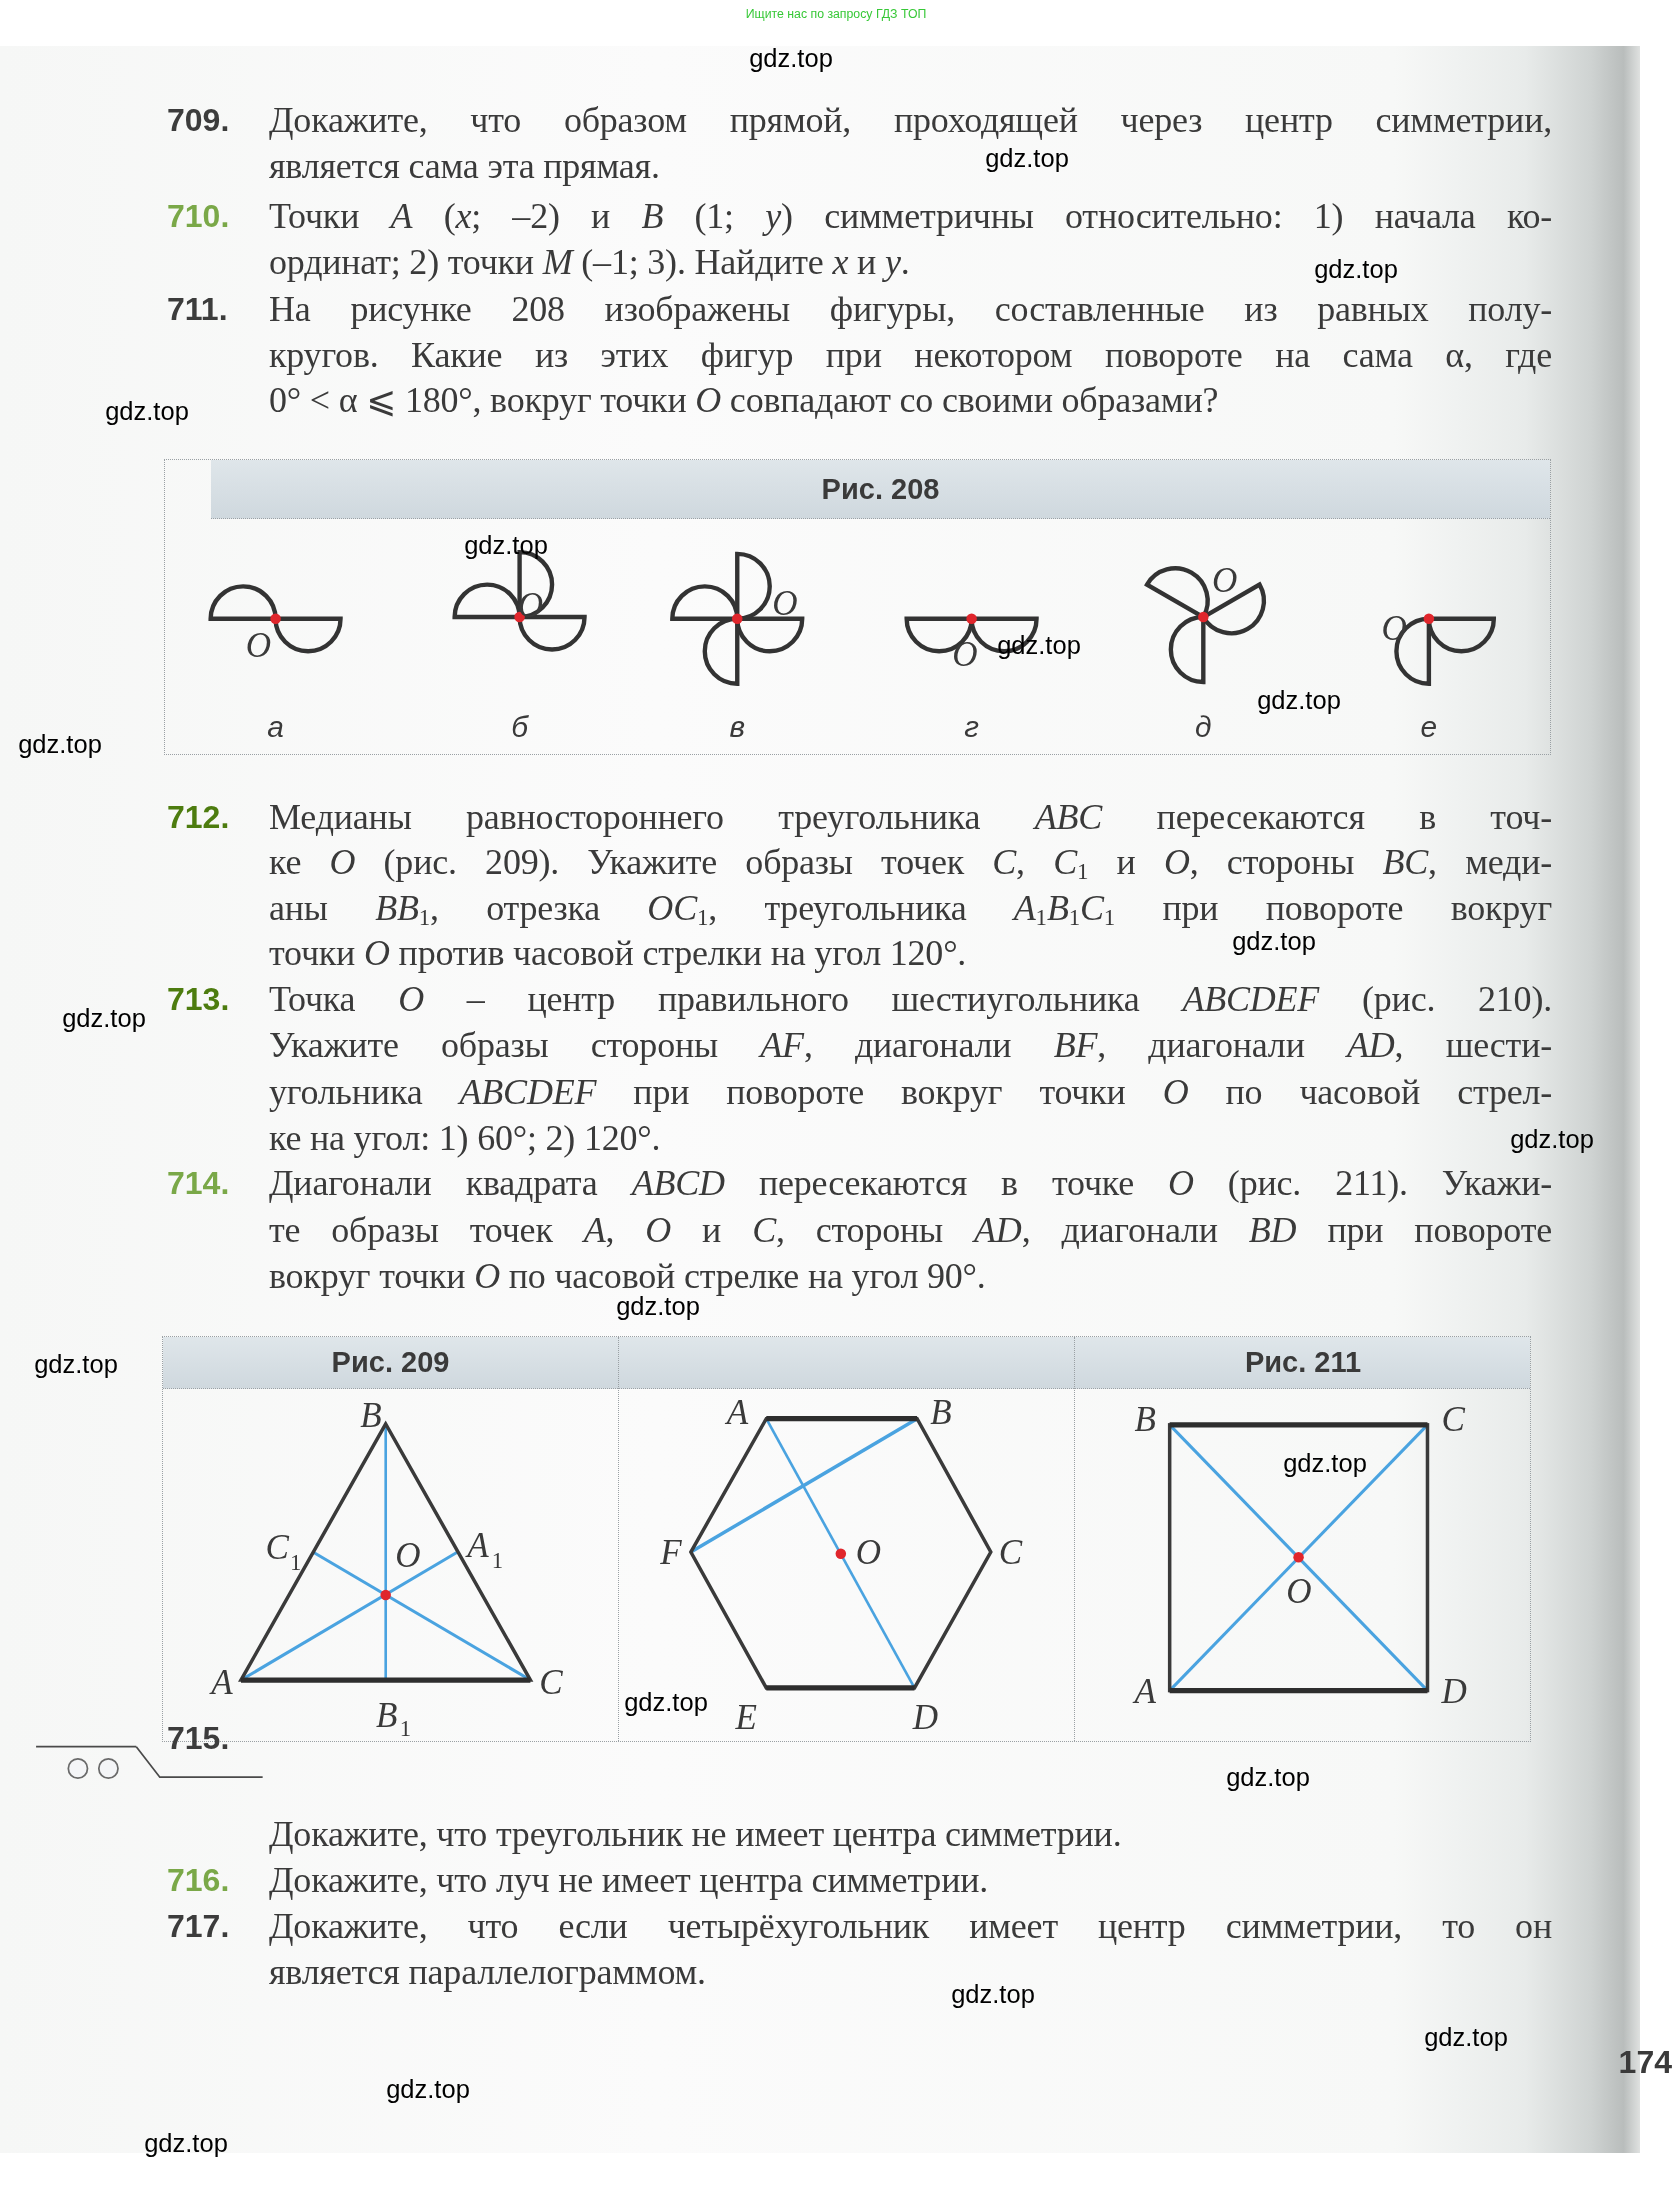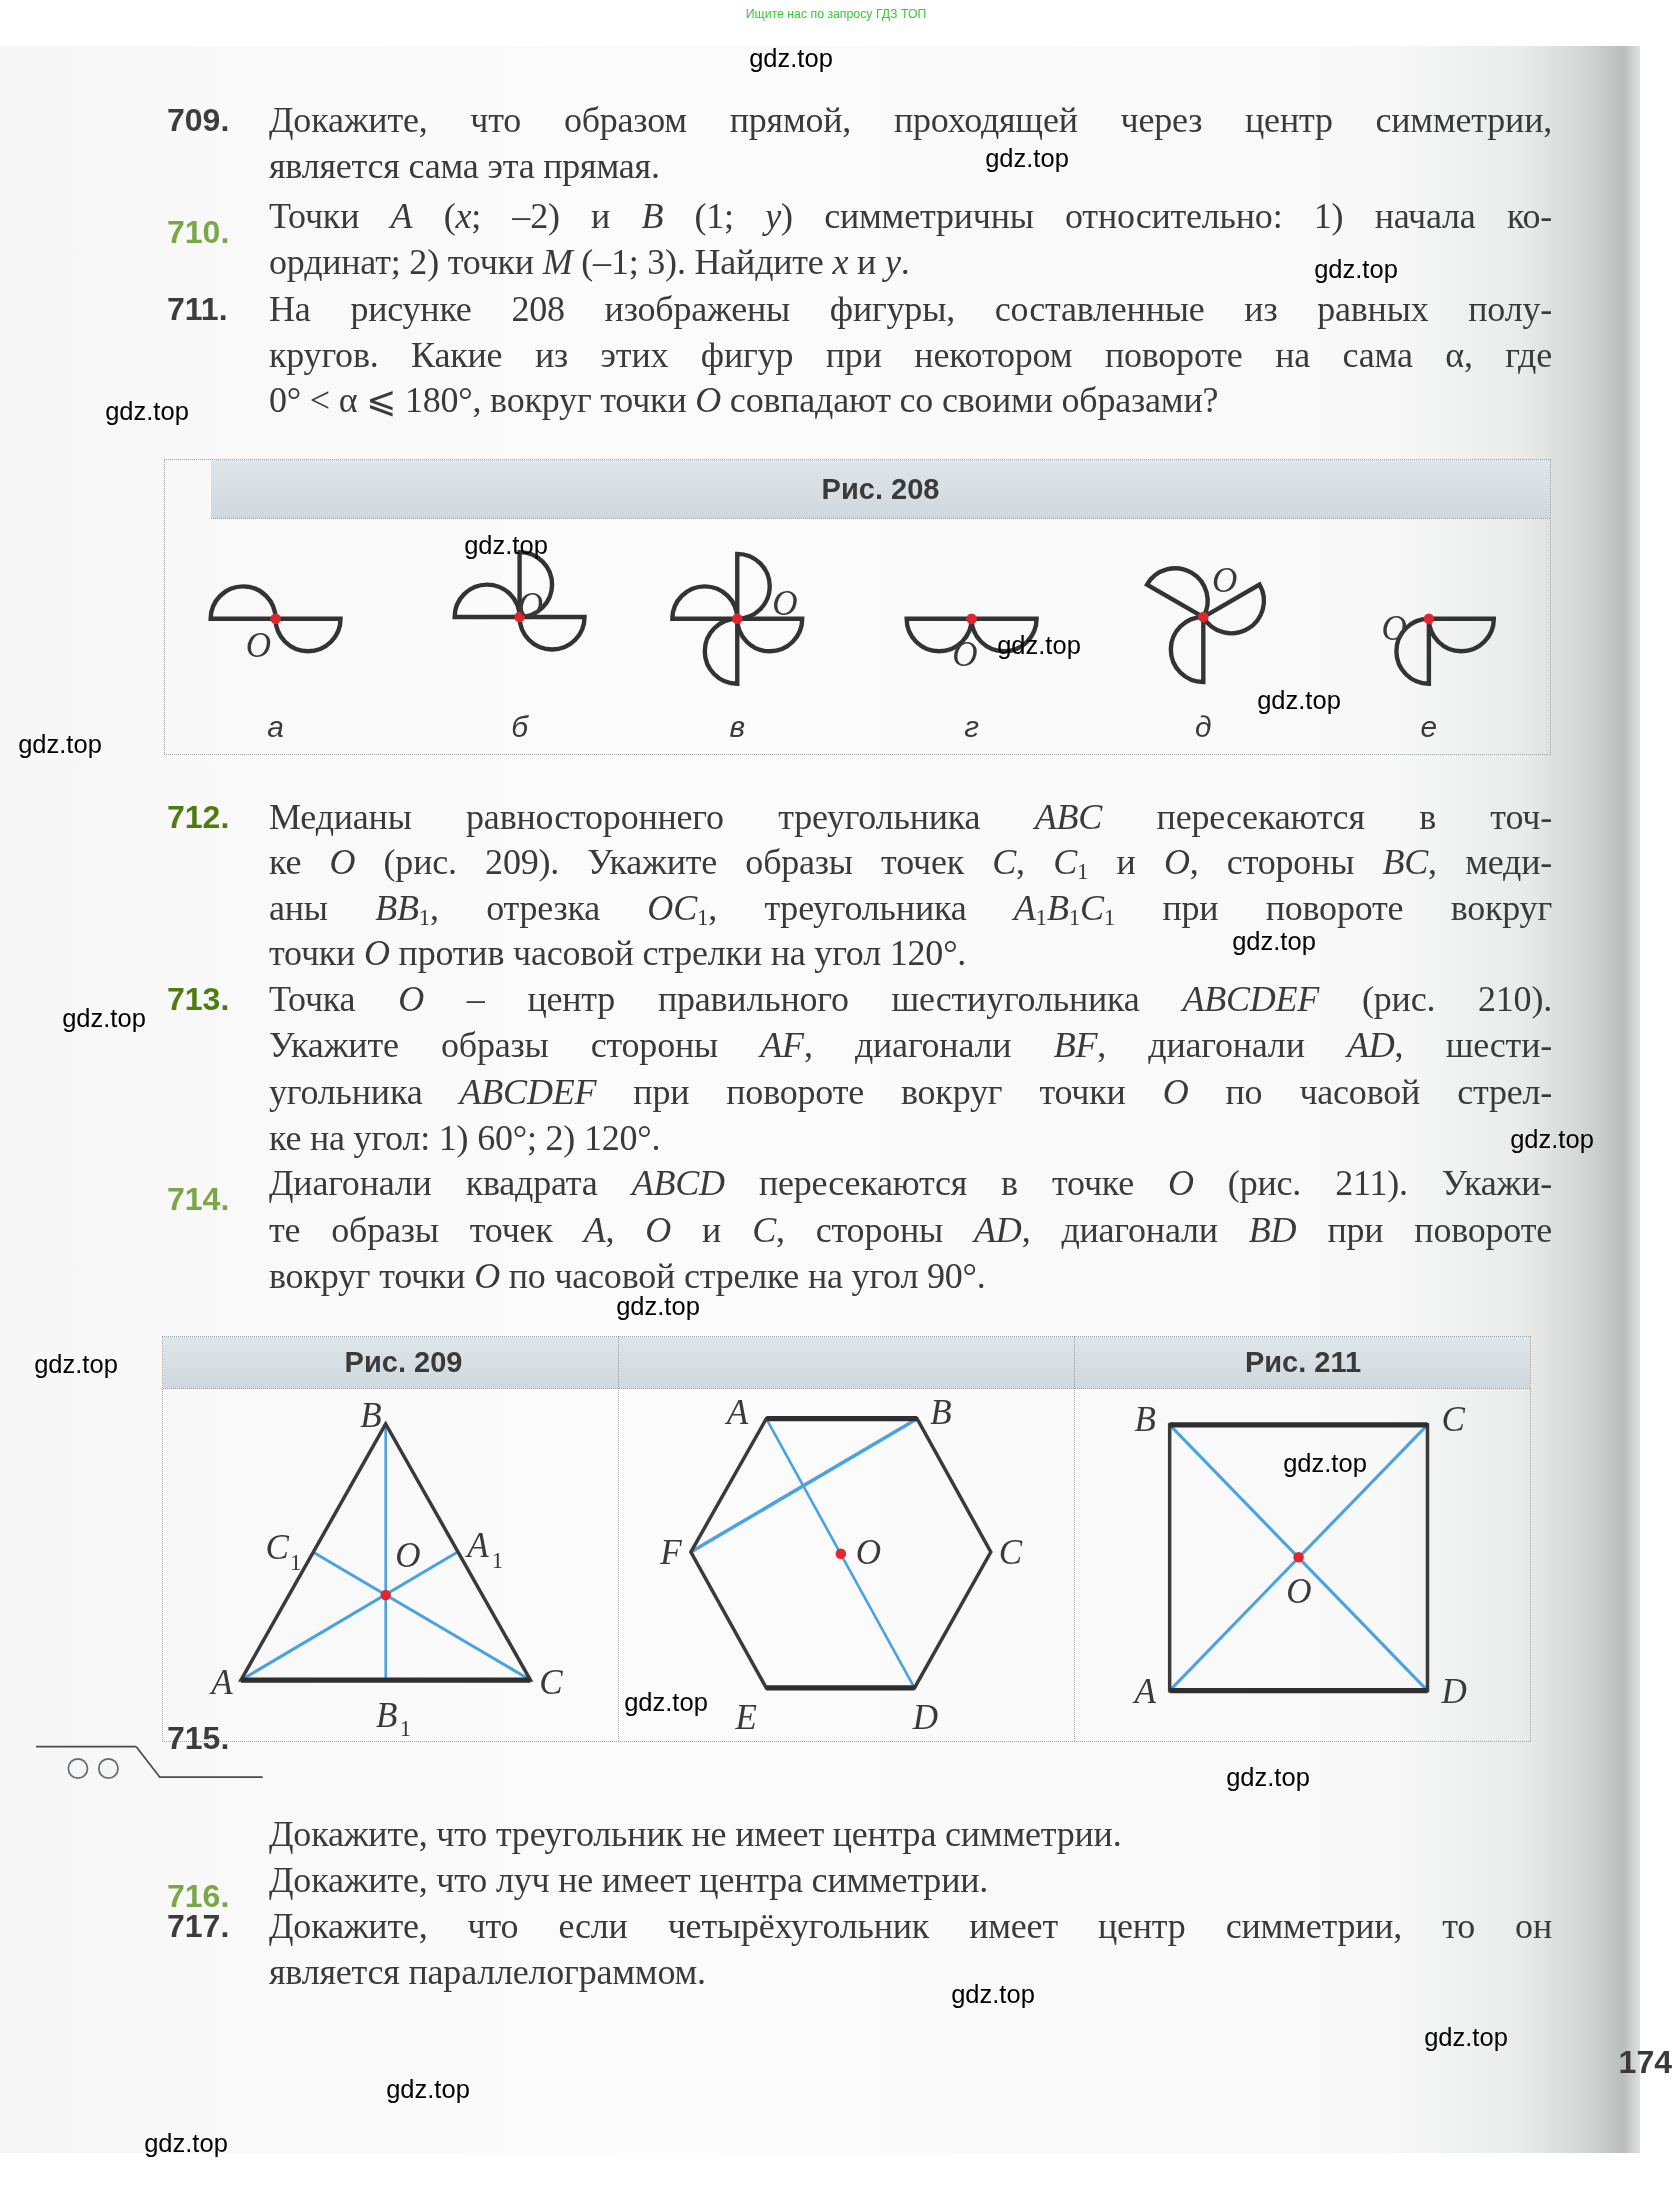--- a/index.html
+++ b/index.html
@@ -3,21 +3,21 @@
 <meta charset="utf-8">
 <style>
   html,body{margin:0;padding:0;}
   body{width:1672px;height:2187px;position:relative;background:#ffffff;overflow:hidden;font-family:"Liberation Serif","DejaVu Serif",serif;color:#3a3a3a;}
   .page{position:absolute;left:0;top:46px;width:1640px;height:2107px;background:linear-gradient(to right,#f6f7f6 0%,#fbfbfb 40%,#f7f8f7 85%,#e8ebea 93%,#cfd3d2 97%,#b9bdbc 99%,#dfe1e0 100%);}
   .top-banner{position:absolute;left:0;width:1672px;top:7px;text-align:center;font-family:"Liberation Sans","DejaVu Sans",sans-serif;font-size:12.3px;color:#37c837;}
   .line{position:absolute;left:269px;width:1283px;font-size:36px;line-height:46px;height:46px;white-space:nowrap;letter-spacing:-0.2px;}
   .line.j{text-align:justify;text-align-last:justify;}
   .num{position:absolute;left:167px;font-family:"Liberation Sans","DejaVu Sans",sans-serif;font-weight:bold;font-size:32px;line-height:46px;height:46px;}
   .num.dark{color:#3c3c3c;}
-  .num.green{color:#7aa848;margin-top:16px;}
+  .num.green{color:#7aa848;}
   .num.blue{color:#4d7c0f;}
   i{font-style:italic;}
   sub{font-size:23px;vertical-align:-5.3px;line-height:0;}
   .wm{position:absolute;font-family:"Liberation Sans","DejaVu Sans",sans-serif;font-size:25.5px;color:#000;line-height:28px;transform:translate(-50%,-50%);white-space:nowrap;}
   .figbox{position:absolute;border:1.8px dotted #9aa0a4;background:transparent;}
   .fighead{position:absolute;left:0;top:0;right:0;background:linear-gradient(#dfe6ea,#cfd8de);border-bottom:1.8px dotted #9aa0a4;text-align:center;font-family:"Liberation Sans","DejaVu Sans",sans-serif;font-weight:bold;font-size:29px;color:#3a3a3a;}
   .coldiv{position:absolute;top:0;bottom:0;width:0;border-left:1.8px dotted #9aa0a4;}
   svg text{font-family:"Liberation Serif","DejaVu Serif",serif;}
   .pagenum{position:absolute;left:0;width:1672px;text-align:right;top:2044px;font-family:"Liberation Sans","DejaVu Sans",sans-serif;font-weight:bold;font-size:32px;color:#3a3a3a;}
 </style>
@@ -107,21 +107,21 @@
 
 <div class="num green" style="top:1160px">714.</div>
 <div class="line j" style="top:1160px">Диагонали квадрата <i>ABCD</i> пересекаются в точке <i>O</i> (рис. 211). Укажи-</div>
 <div class="line j" style="top:1207px">те образы точек <i>A</i>, <i>O</i> и <i>C</i>, стороны <i>AD</i>, диагонали <i>BD</i> при повороте</div>
 <div class="line" style="top:1253px">вокруг точки <i>O</i> по часовой стрелке на угол 90°.</div>
 
 <div class="figbox" style="left:162px;top:1336px;width:1367px;height:404px;">
   <div class="fighead" style="height:51px;"></div>
   <div class="coldiv" style="left:455px;"></div>
   <div class="coldiv" style="left:911px;"></div>
-  <div style="position:absolute;left:0;width:455px;top:0;height:51px;line-height:51px;text-align:center;font-family:'Liberation Sans','DejaVu Sans',sans-serif;font-weight:bold;font-size:29px;color:#3a3a3a;padding-left:13px;">Рис. 209</div>
+  <div style="position:absolute;left:0;width:455px;top:0;height:51px;line-height:51px;text-align:center;font-family:'Liberation Sans','DejaVu Sans',sans-serif;font-weight:bold;font-size:29px;color:#3a3a3a;">Рис. 209</div>
   <div style="position:absolute;left:913px;width:454px;top:0;height:51px;line-height:51px;text-align:center;font-family:'Liberation Sans','DejaVu Sans',sans-serif;font-weight:bold;font-size:29px;color:#3a3a3a;">Рис. 211</div>
 </div>
 <svg style="position:absolute;left:0;top:1317px;" width="1672" height="456" viewBox="0 1500 1905 520">
 
   <g>
     <line x1="439" y1="1622" x2="439" y2="1914" stroke="#4aa3e0" stroke-width="3"></line>
     <line x1="274" y1="1914" x2="521" y2="1768" stroke="#4aa3e0" stroke-width="3.5"></line>
     <line x1="604" y1="1914" x2="356" y2="1768" stroke="#4aa3e0" stroke-width="3.5"></line>
     <polygon points="439,1622 274,1914 604,1914" fill="none" stroke="#3a3a3a" stroke-width="4" stroke-linejoin="miter"></polygon>
     <line x1="274" y1="1914" x2="604" y2="1914" stroke="#2e2e2e" stroke-width="6"></line>

